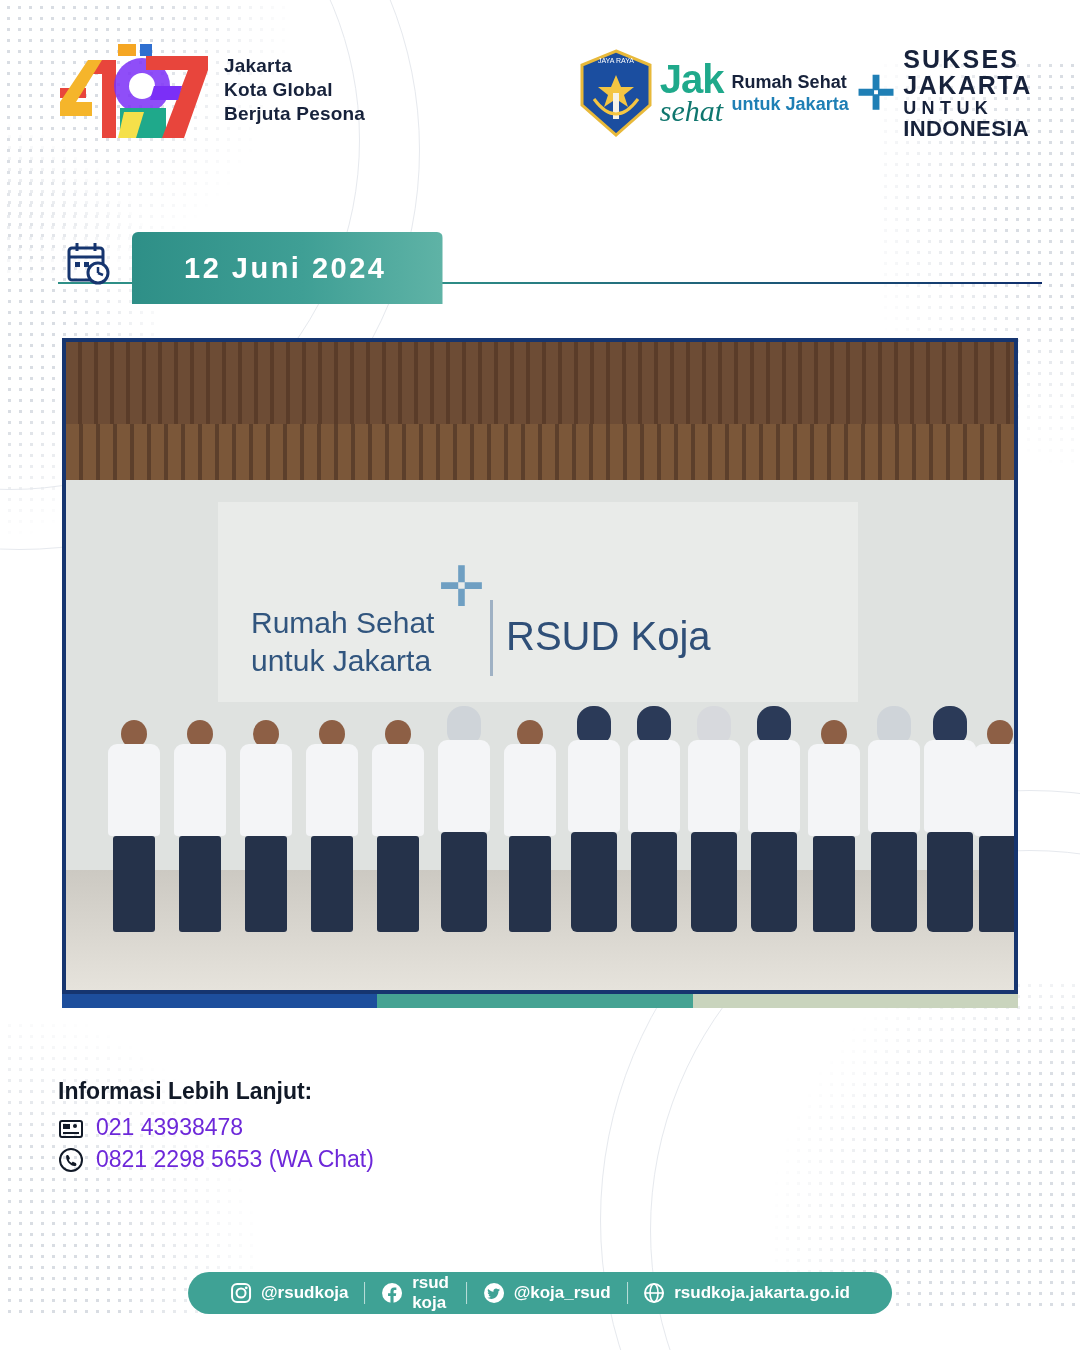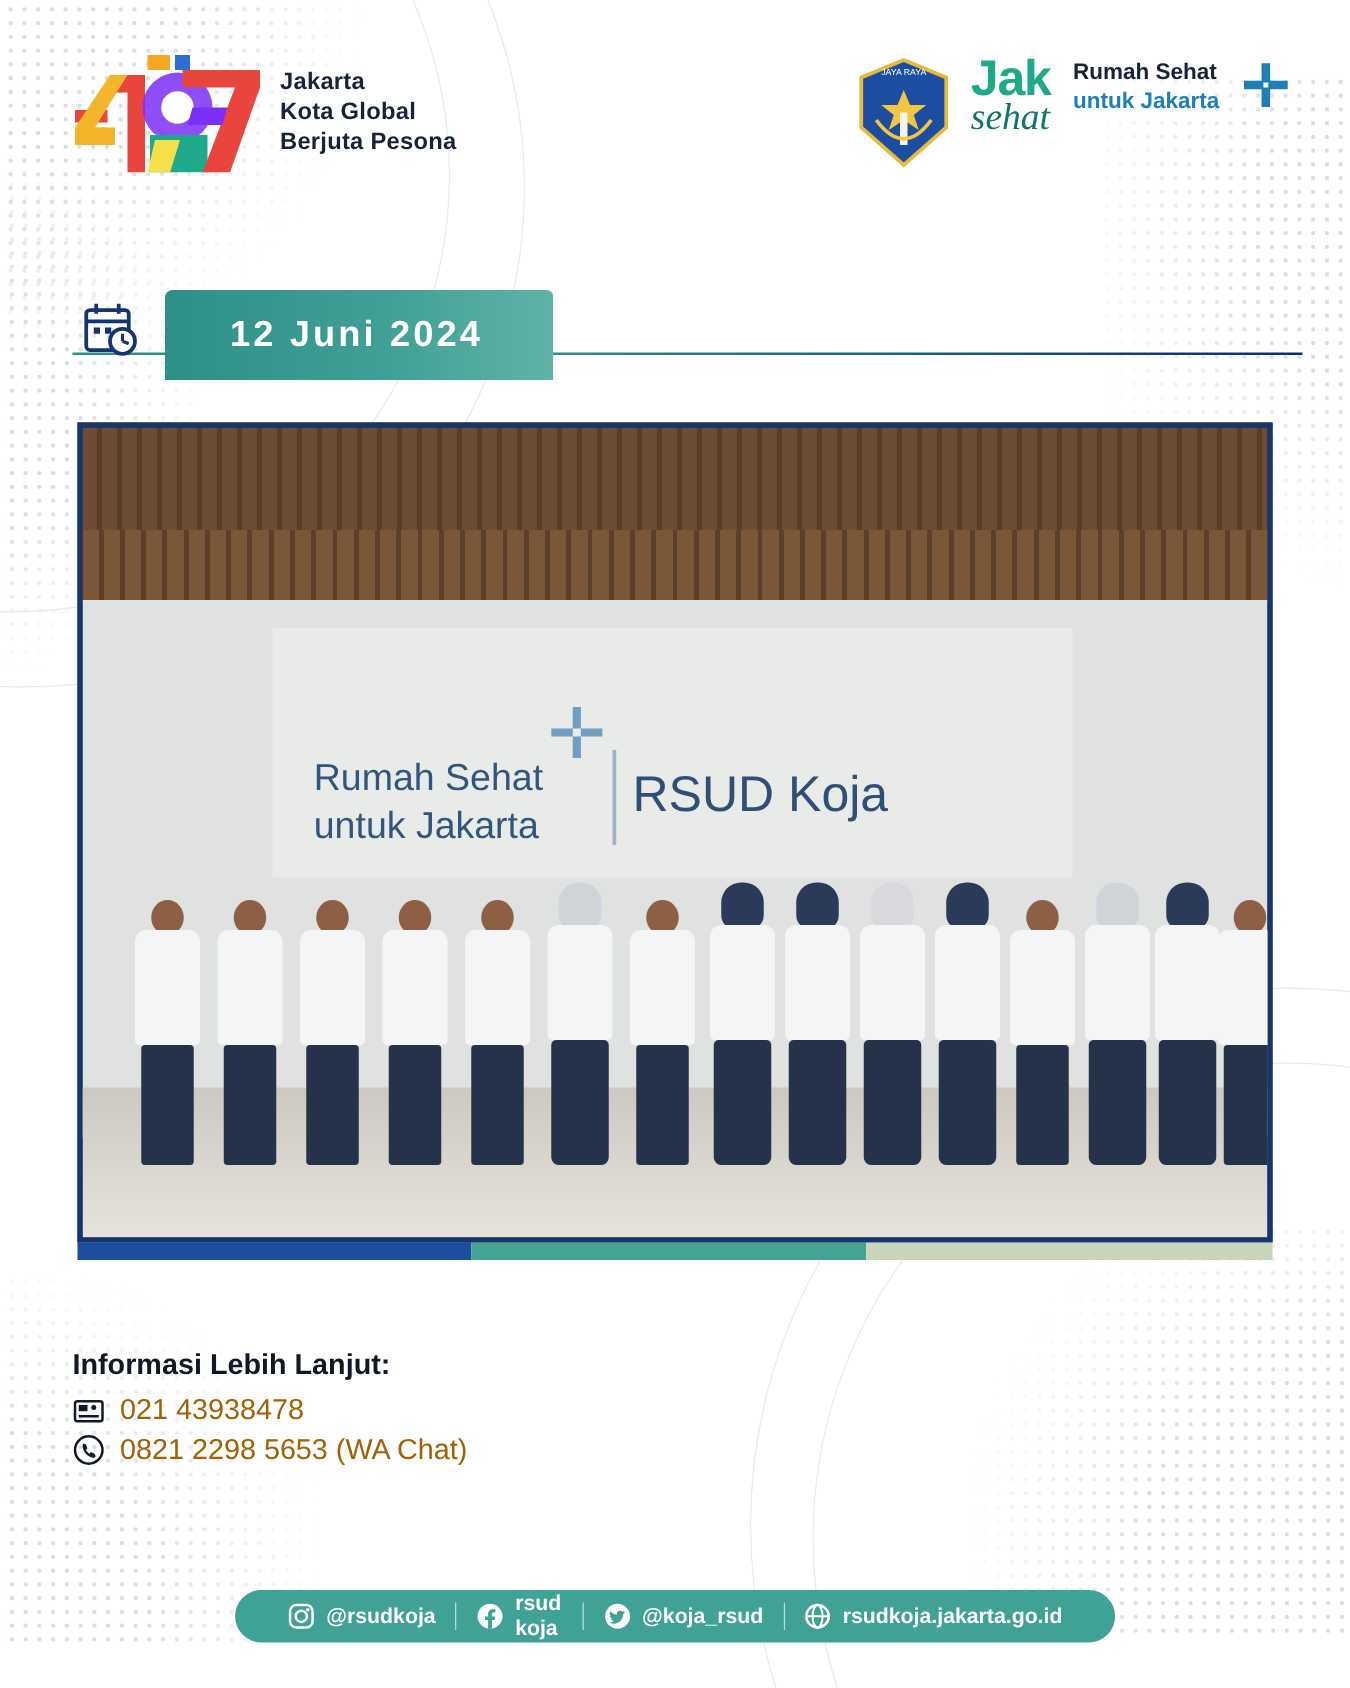--- a/index.html
+++ b/index.html
@@ -55,21 +55,21 @@
     display: flex; align-items: center; gap: 14px;
   }
   .hut-mark { position: relative; width: 152px; height: 96px; }
   .hut-mark svg { display: block; }
   .hut-text {
     font-weight: bold; font-size: 19px; line-height: 1.28; color: #17223b;
     letter-spacing: .2px;
   }
   .logos-right {
     position: absolute; right: 48px; top: 46px;
-    display: flex; align-items: flex-start; gap: 18px;
+    display: flex; align-items: center; gap: 8px;
   }
   .dki-logo { width: 72px; height: 88px; }
   .jaksehat { display: flex; flex-direction: column; line-height: .88; }
   .jaksehat .jak { font-size: 40px; font-weight: bold; color: #1fa98b; letter-spacing: -1px; }
   .jaksehat .sehat { font-size: 30px; color: #0f766e; margin-left: 0; font-style: italic; font-family: Liberation Serif, serif;}
   .rs-untuk {
     font-size: 18px; font-weight: bold; color: #17223b; line-height: 1.25;
   }
   .cross-icon { color: #1f7fb5; font-size: 46px; font-weight: bold; line-height: 1; }
   .sukses {
@@ -117,21 +117,21 @@
   .bar-strip div:nth-child(3) { width: 34%; background: #c9d4bd; }
   .credit {
     position: absolute; right: 62px; top: 1012px;
     font-size: 19px; font-weight: bold; color: #17223b;
   }
 
   
   .info { position: absolute; left: 58px; top: 1078px; }
   .info-title { font-size: 23px; font-weight: bold; color: #111927; margin-bottom: 9px; }
   .info-line { display: flex; align-items: center; gap: 12px; margin-bottom: 5px; }
-  .info-line span.txt { font-size: 23px; color: #a16207; }
+  .info-line span.txt { font-size: 23px; color: #6d28d9; }
   .ico { width: 26px; height: 26px; flex: 0 0 26px; }
 
   
   .footer {
     position: absolute; left: 50%; transform: translateX(-50%);
     bottom: 36px; height: 42px;
     background: #3fa295; border-radius: 21px;
     display: flex; align-items: center; padding: 0 26px; gap: 0;
   }
   .foot-item { display: flex; align-items: center; gap: 9px; padding: 0 16px; }
@@ -222,20 +222,26 @@
         <div class="sehat">sehat</div>
       </div>
 
       <div class="rs-untuk">
         <div>Rumah Sehat</div>
         <div style="color:#1f7fb5">untuk Jakarta</div>
       </div>
 
       <div class="cross-icon">✛</div>
 
+      <div class="sukses">
+        <div class="l1">SUKSES</div>
+        <div class="l2">JAKARTA</div>
+        <div class="l3">UNTUK</div>
+        <div class="l4">INDONESIA</div>
+      </div>
     </div>
   </div>
 
   <div class="date-row">
     <div class="date-line"></div>
     <div class="cal-icon">
       <svg viewBox="0 0 46 46" width="46" height="46">
         <rect x="3" y="8" width="34" height="32" rx="3" fill="none" stroke="#16356f" stroke-width="3"></rect>
         <line x1="3" y1="17" x2="37" y2="17" stroke="#16356f" stroke-width="3"></line>
         <line x1="11" y1="3" x2="11" y2="11" stroke="#16356f" stroke-width="3"></line>

